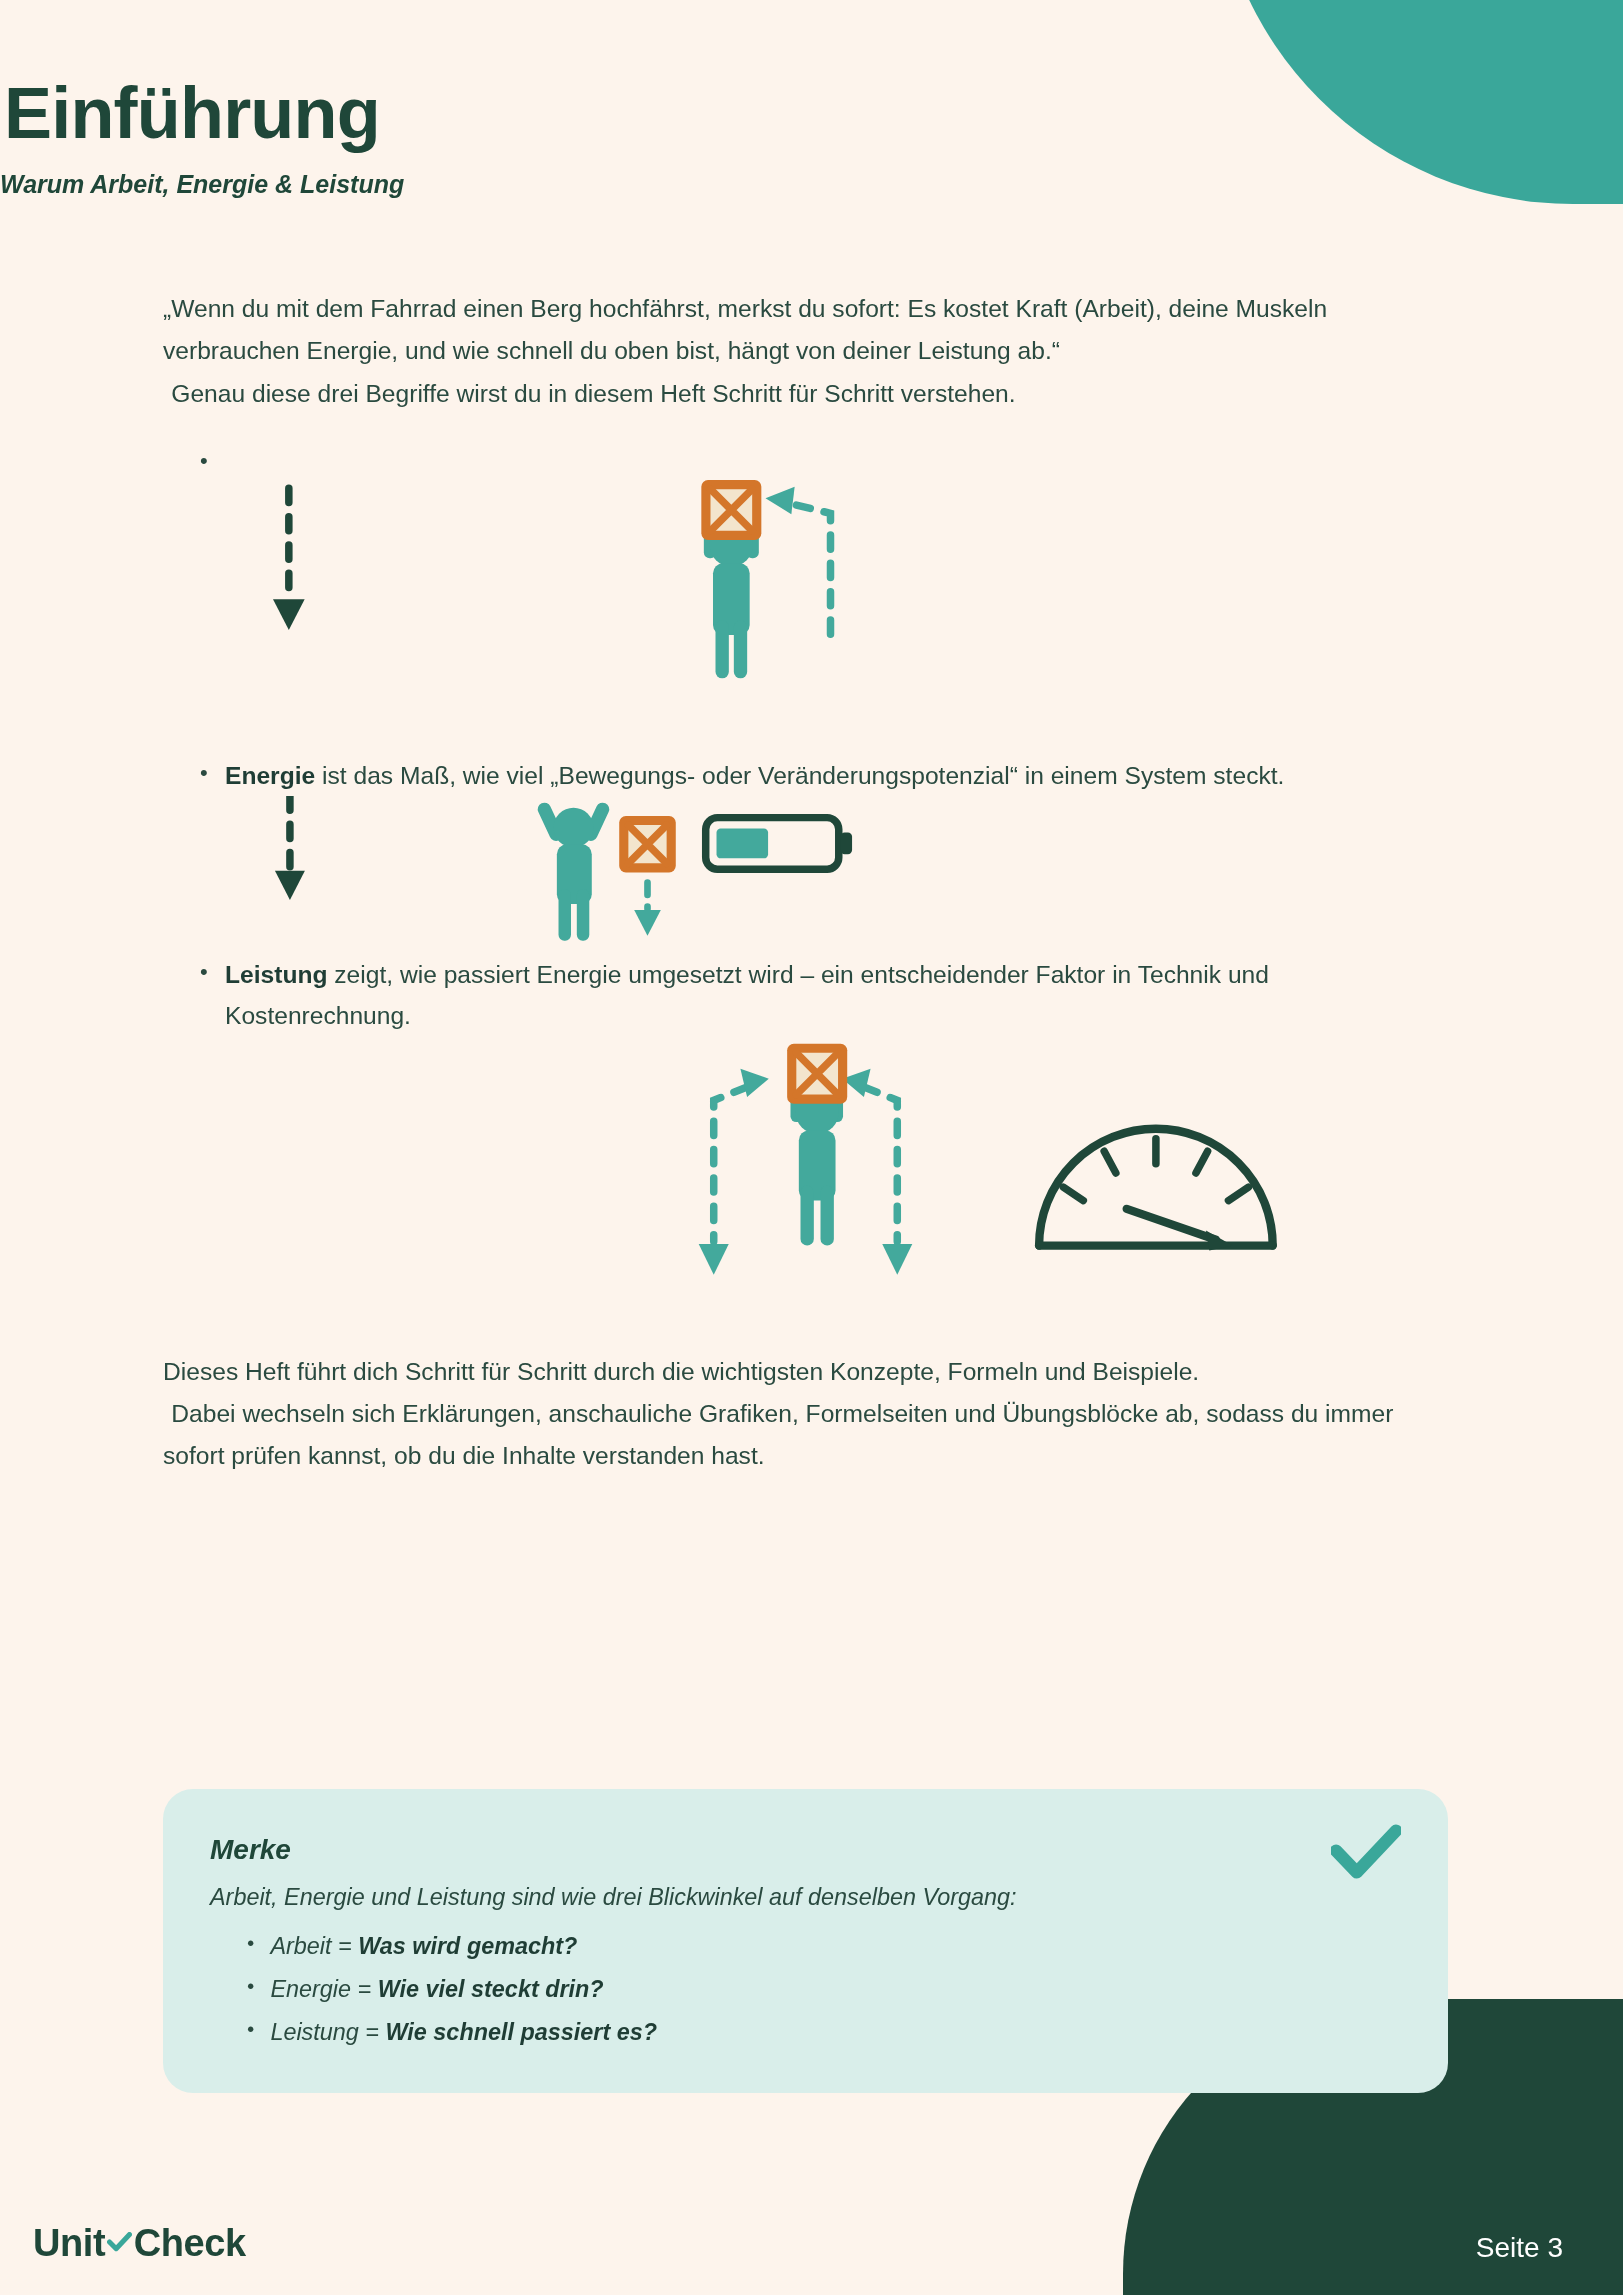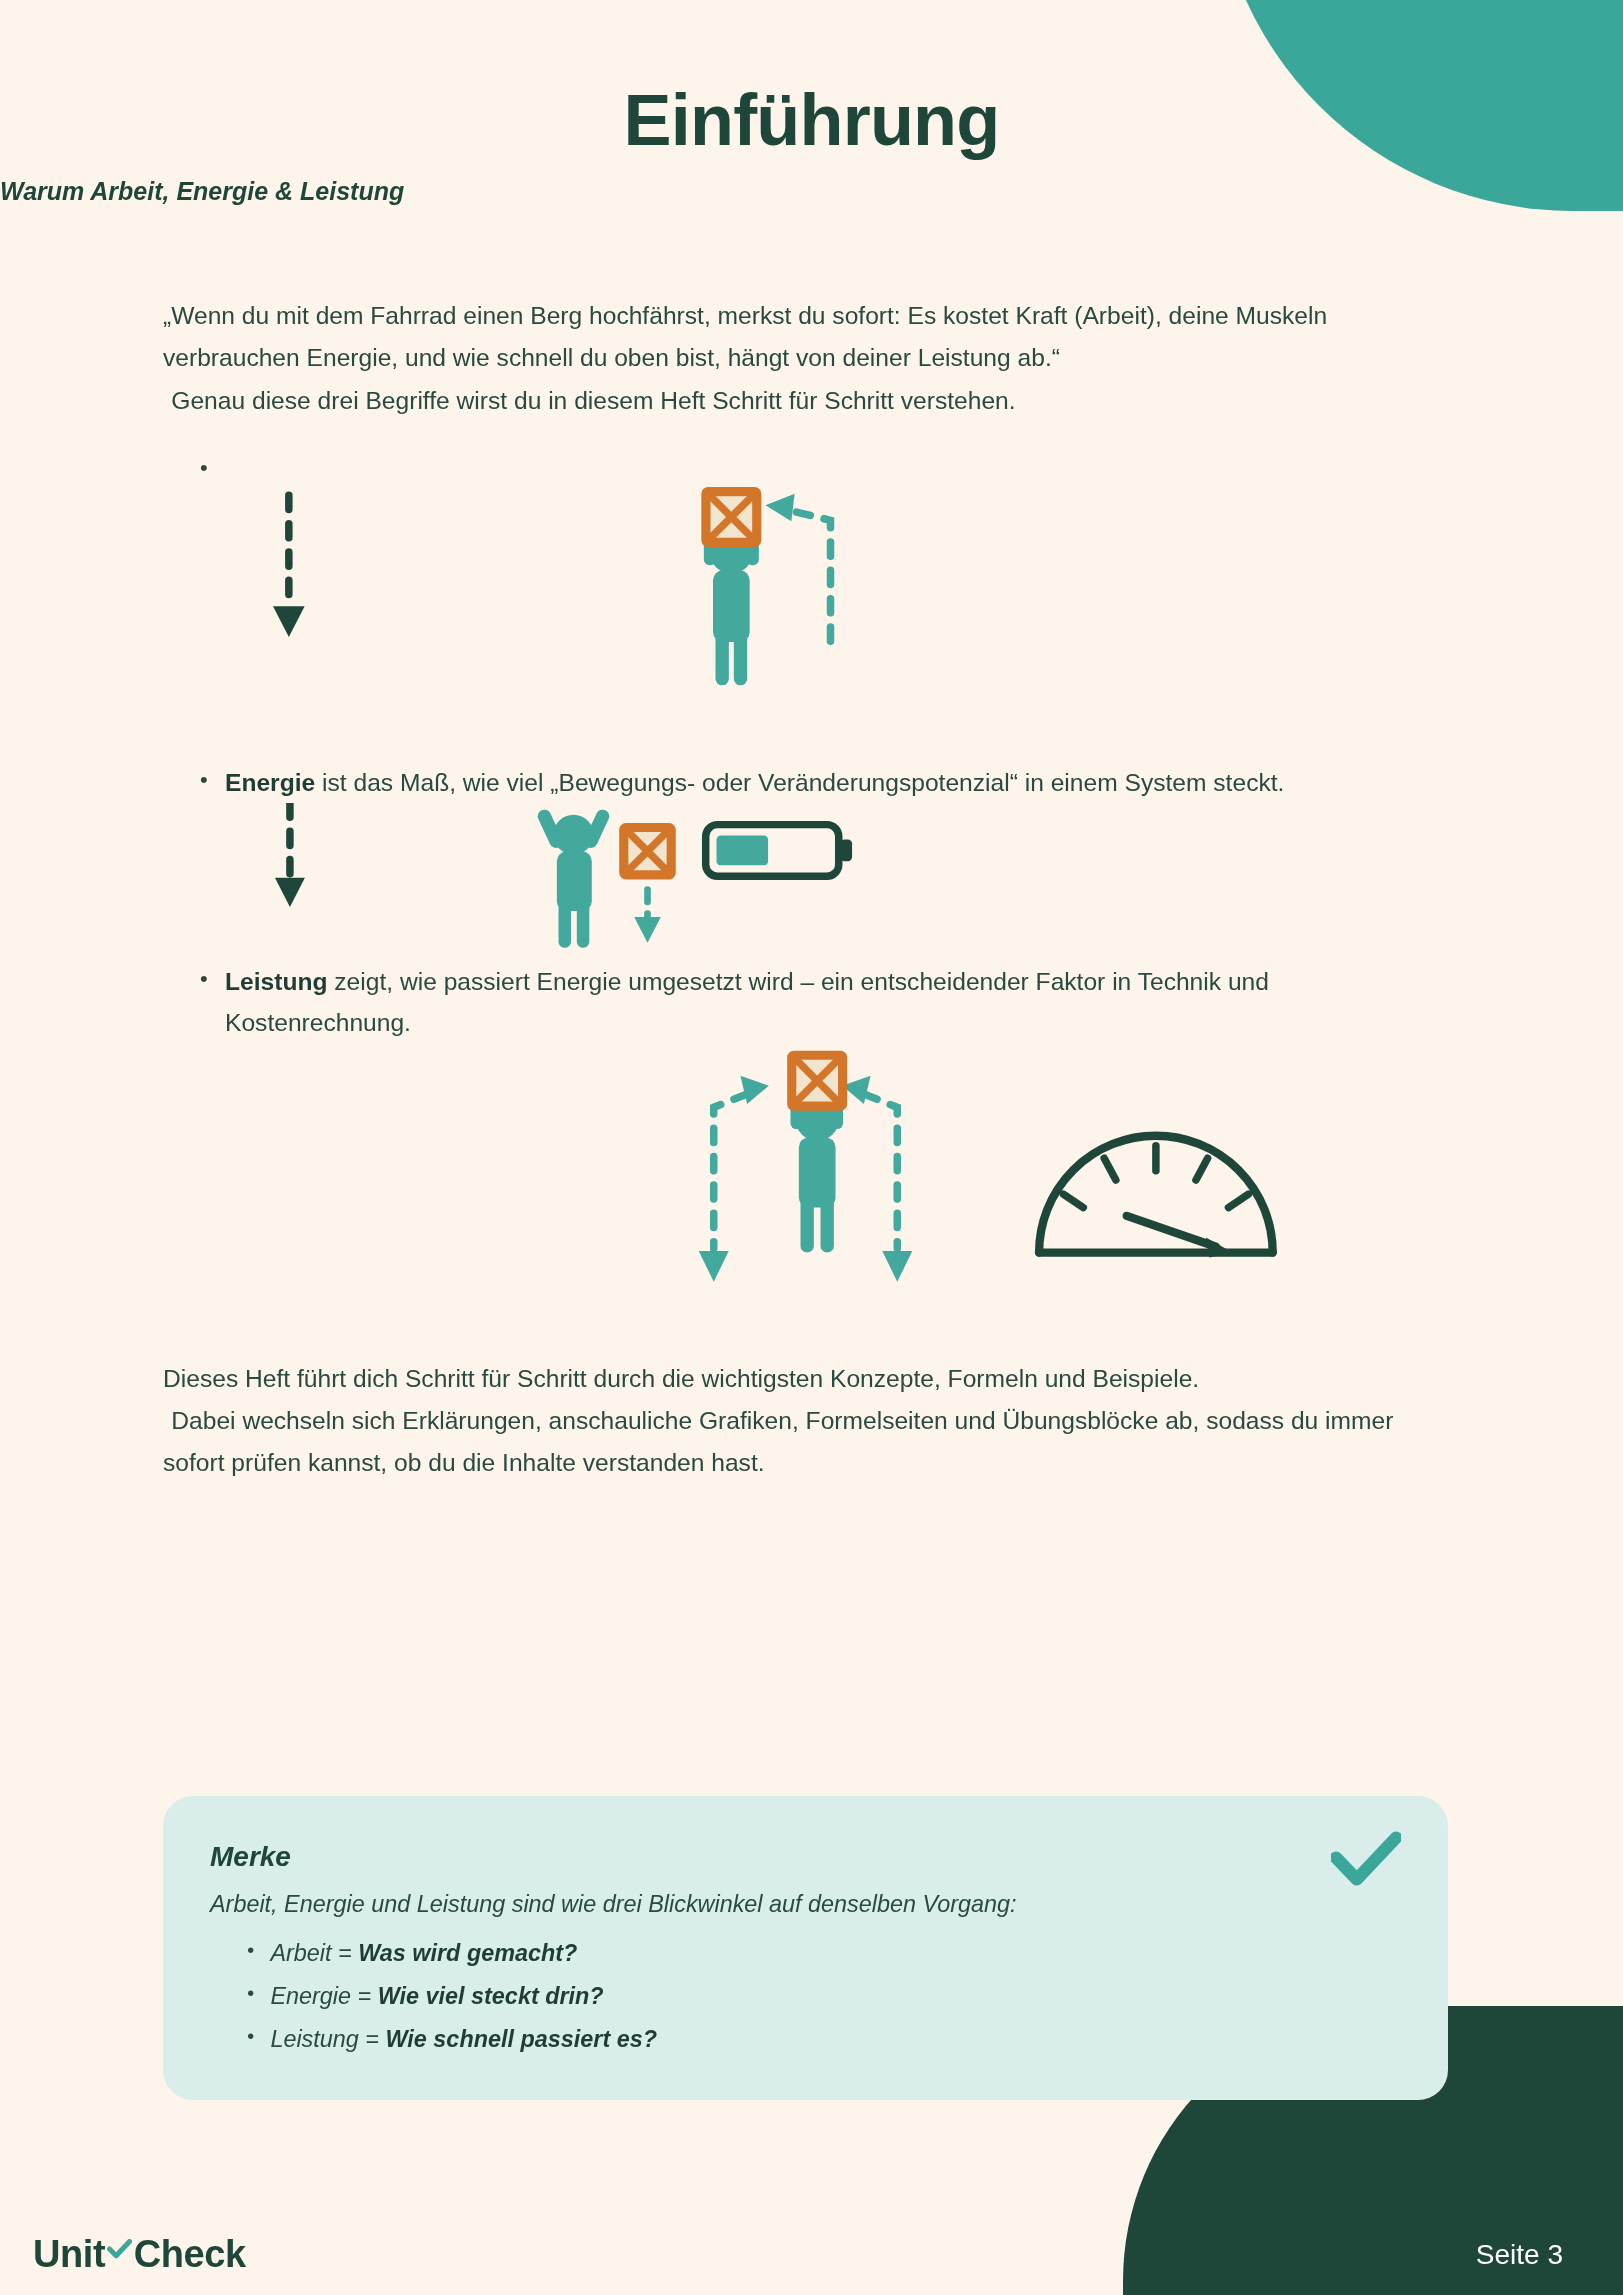--- a/index.html
+++ b/index.html
@@ -43,26 +43,26 @@
     height: 93px;
   }
 
   
   .page {
     position: relative;
     width: 1623px;
     height: 2295px;
   }
   .title {
-    text-align: center;
+    text-align: left;
     font-size: 72px;
     font-weight: bold;
     color: #1f4739;
     letter-spacing: -0.8px;
-    margin: 11px;
+    margin: 4px;
     padding-top: 72px;
     line-height: 1.05;
   }
   .subtitle {
     text-align: left;
     font-size: 25px;
     font-weight: bold;
     font-style: italic;
     color: #1f4739;
     margin-top: 18.4px;
@@ -174,21 +174,21 @@
   
   .logo {
     position: absolute;
     left: 33px;
     bottom: 30px;
     font-size: 38px;
     font-weight: bold;
     color: #1f4739;
     letter-spacing: -0.4px;
     display: flex;
-    align-items: flex-end;
+    align-items: center;
   }
   .logo .check-mark {
     margin: 0 1.7px 8.3px 1.7px;
   }
   .page-number {
     position: absolute;
     right: 60px;
     bottom: 35px;
     font-size: 28px;
     color: #ffffff;

